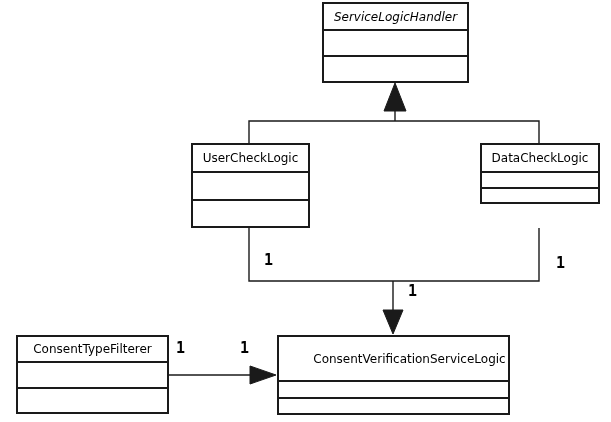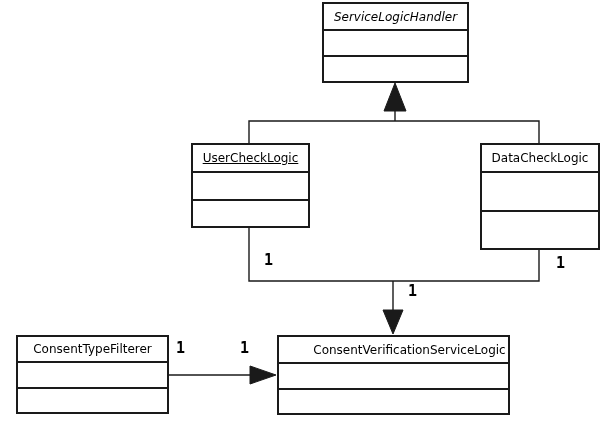--- a/index.html
+++ b/index.html
@@ -46,27 +46,27 @@
   }
   .uml-ops {
     box-sizing: border-box;
     flex: 1 1 0;
   }
   .abstract .uml-title { font-style: italic; }
 
   #cls-servicelogichandler { left: 322px; top: 2px;   width: 147px; height: 81px; }
   #cls-servicelogichandler .uml-title { height: 27px; }
   #cls-usterchecklogic     { left: 191px; top: 143px; width: 119px; height: 85px; }
-  #cls-usterchecklogic .uml-title { height: 28px; text-decoration: underline; }
-  #cls-datachecklogic      { left: 480px; top: 143px; width: 120px; height: 107px; }
+  #cls-usterchecklogic .uml-title { height: 28px; }
+  #cls-datachecklogic      { left: 480px; top: 143px; width: 120px; height: 61px; }
   #cls-datachecklogic .uml-title { height: 28px; }
   #cls-consenttypefilterer { left: 16px;   top: 335px; width: 153px; height: 79px; }
   #cls-consenttypefilterer .uml-title { height: 26px; }
   #cls-consentverification { left: 277px; top: 335px; width: 233px; height: 80px; }
-  #cls-consentverification .uml-title { height: 27px; padding-left: 32px; }
+  #cls-consentverification .uml-title { height: 45px; padding-left: 32px; }
 
   .mult {
     position: absolute;
     font-family: "DejaVu Sans Mono", "Liberation Mono", monospace;
     font-weight: bold;
     font-size: 15px;
     line-height: 15px;
     color: #000000;
   }
   #mult-ucl  { left: 264px; top: 253px; }

